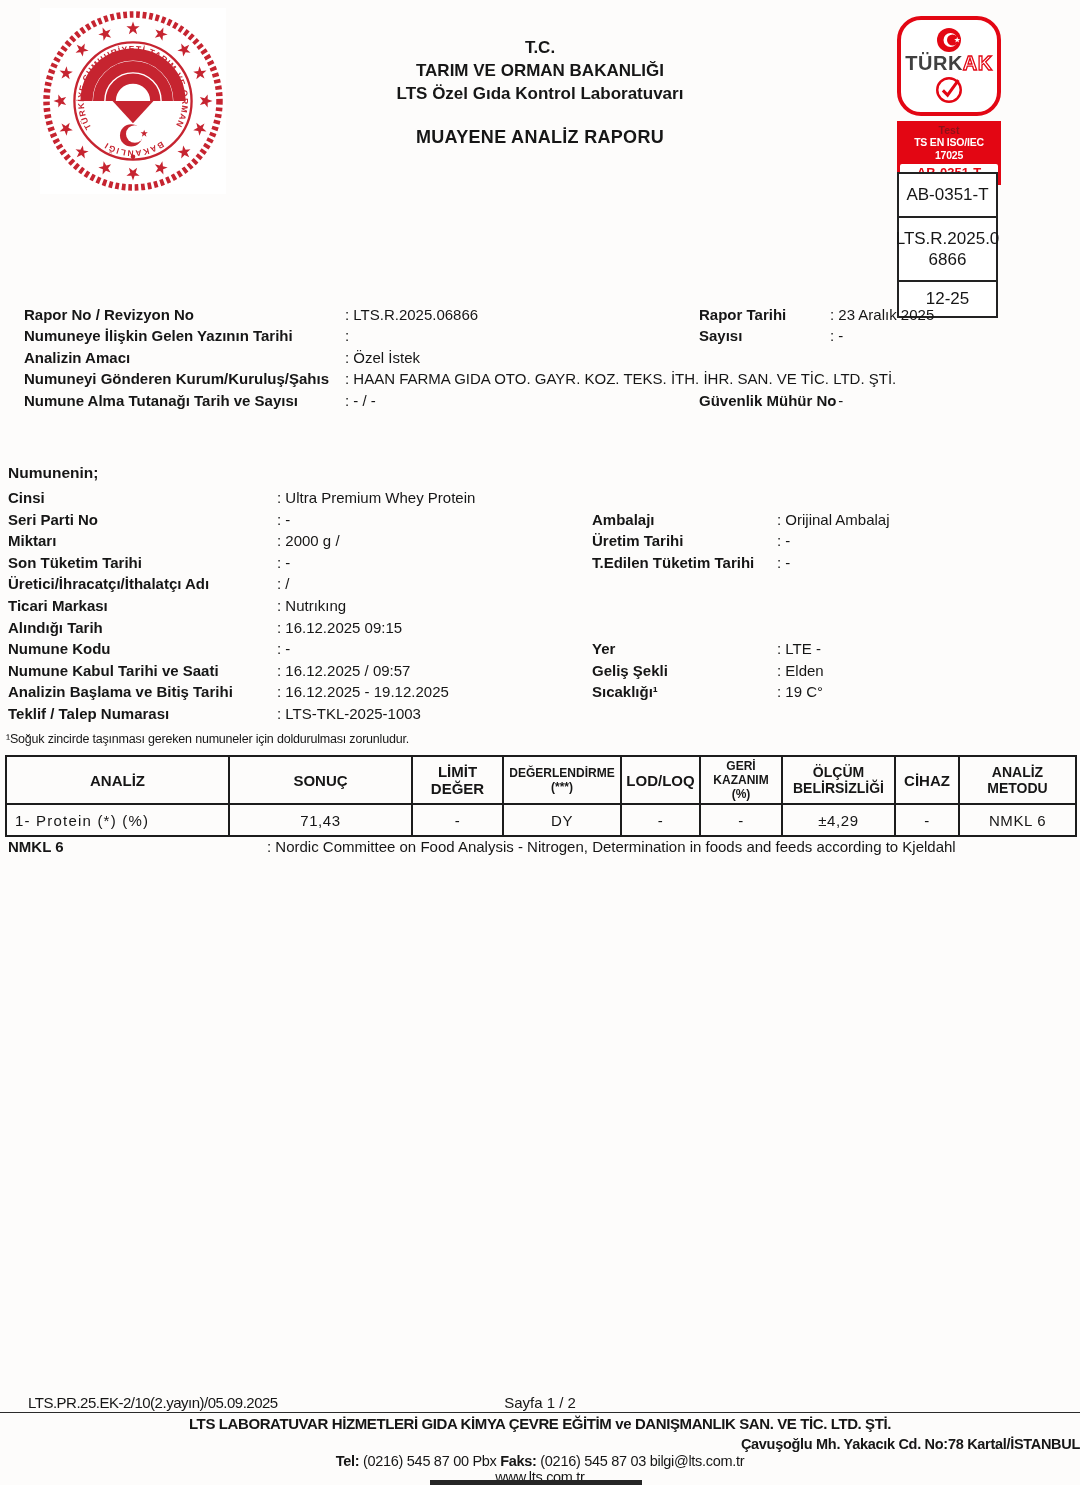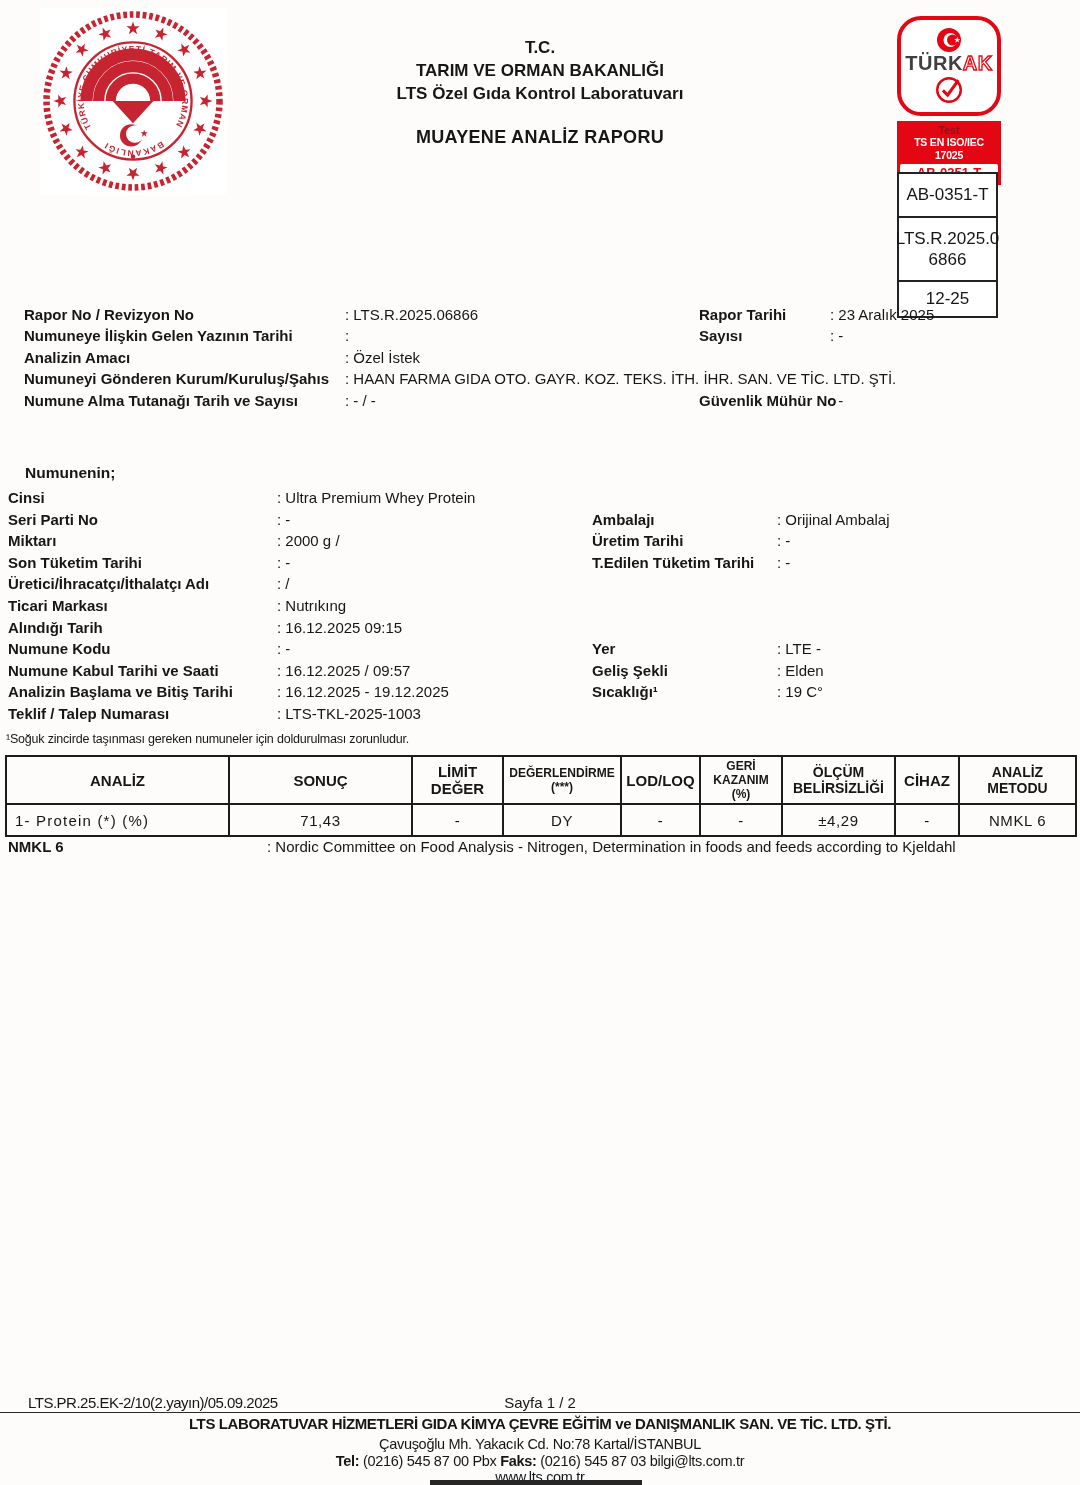--- a/index.html
+++ b/index.html
@@ -39,41 +39,41 @@
   .block2{left:0;top:487px;width:1080px;}
   .block2 .irow{height:21.6px;line-height:21.6px;}
   .l1{left:24px;font-weight:bold;}
   .v1{left:345px;}
   .rl1{left:657px;font-weight:bold;margin-left:42px;}
   .rv1{left:830px;}
   .l2{left:8px;font-weight:bold;}
   .v2{left:277px;}
   .rl2{left:592px;font-weight:bold;}
   .rv2{left:777px;}
-  .heading{left:25px;top:464px;font-size:15.5px;font-weight:bold;}
+  .heading{left:8px;top:464px;font-size:15.5px;font-weight:bold;}
   .footnote{left:6px;top:732px;font-size:12.5px;letter-spacing:-.2px;}
   
   table.results{position:absolute;left:5px;top:755px;width:1070px;border-collapse:collapse;
                 table-layout:fixed;background:#fdfcfb;}
   table.results th,table.results td{border:2px solid #1c1c1c;text-align:center;vertical-align:middle;
                 padding:1px 2px;overflow:hidden;}
   table.results th{height:44px;font-size:15px;line-height:17px;}
   table.results th.sm{font-size:12px;line-height:14px;}
   table.results th.md{font-size:14px;line-height:16px;}
   table.results td{height:28px;font-size:15px;letter-spacing:.6px;}
   table.results td.first{text-align:left;padding-left:8px;letter-spacing:1.2px;}
   .method{top:836px;height:22px;line-height:22px;}
   .method .code{left:8px;font-weight:bold;font-size:15px;position:absolute;white-space:nowrap;}
   .method .desc{left:267px;font-size:15px;position:absolute;white-space:nowrap;}
   
   .f-doccode{left:28px;top:1394px;font-size:15px;letter-spacing:-.5px;}
   .f-page{top:1394px;font-weight:normal;font-size:15px;}
   .f-rule{left:0;top:1412px;width:1080px;border-top:1.5px solid #2a2a2a;height:0;}
   .f-company{top:1415px;font-size:15px;letter-spacing:-.4px;}
-  .f-address{top:1436px;font-size:14.5px;font-weight:normal;letter-spacing:-.3px;}
+  .f-address{top:1436px;font-size:14.5px;font-weight:bold;letter-spacing:-.3px;text-align:right;}
   .f-tel{top:1453px;font-size:14.5px;font-weight:normal;letter-spacing:-.3px;}
   .f-web{top:1469px;font-size:14.5px;font-weight:normal;letter-spacing:-.3px;}
   .f-bar{left:430px;top:1480px;width:212px;height:5px;background:#262626;}
 </style>
 </head>
 <body>
 
 <div class="page">
 
   <div class="abs" style="left:40px;top:8px;width:186px;height:186px;background:#fff;">

